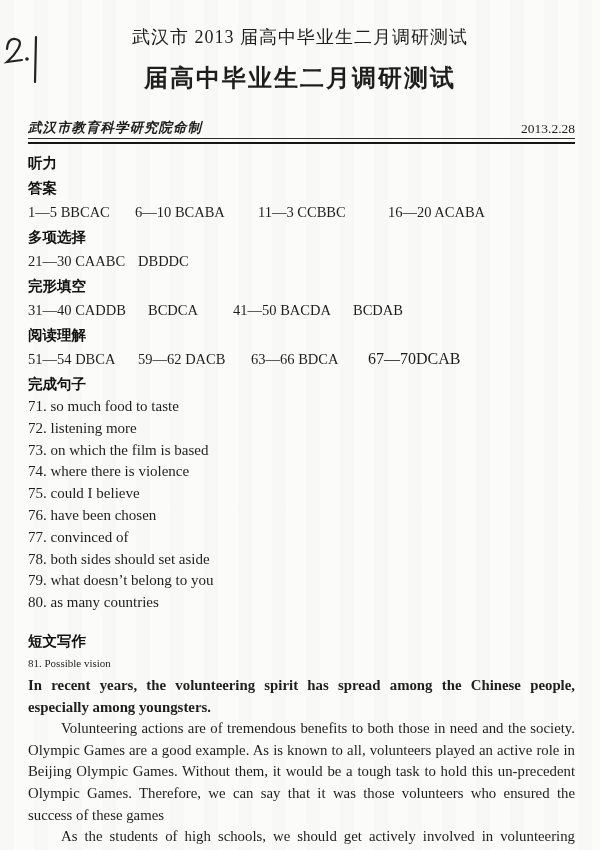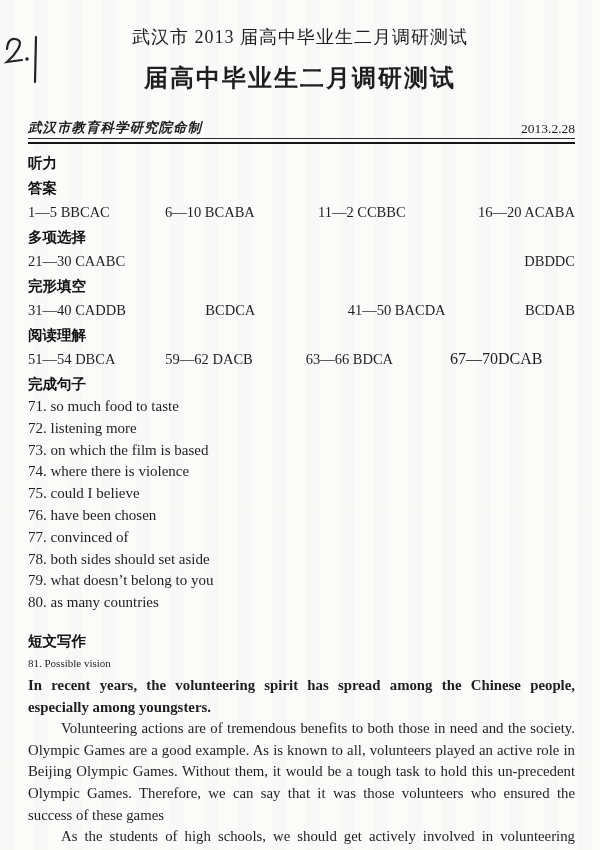--- a/index.html
+++ b/index.html
@@ -55,21 +55,20 @@
     font-weight:bold;
     font-size:14.5px;
     line-height:24.5px;
     color:#111;
   }
   .ans-row{
     display:flex;
     font-size:14.5px;
     line-height:24.5px;
     white-space:nowrap;
-    justify-content:space-between;
   }
   .ans-row span{display:inline-block;}
   .row-listening span:nth-child(1){width:107px;}
   .row-listening span:nth-child(2){width:123px;}
   .row-listening span:nth-child(3){width:130px;}
   .row-mc span:nth-child(1){width:110px;}
   .row-cloze span:nth-child(1){width:120px;}
   .row-cloze span:nth-child(2){width:85px;}
   .row-cloze span:nth-child(3){width:120px;}
   .row-reading span:nth-child(1){width:110px;}
@@ -121,21 +120,21 @@
   <div class="double-rule"></div>
 
   <div class="content">
 
     <div class="sec-h">听力</div>
 
     <div class="sec-h">答案</div>
     <div class="ans-row row-listening">
       <span>1—5 BBCAC</span>
       <span>6—10 BCABA</span>
-      <span>11—2 CCBBC</span>
+      <span>11—3 CCBBC</span>
       <span>16—20 ACABA</span>
     </div>
 
     <div class="sec-h">多项选择</div>
     <div class="ans-row row-mc">
       <span>21—30 CAABC</span>
       <span>DBDDC</span>
     </div>
 
     <div class="sec-h">完形填空</div>

